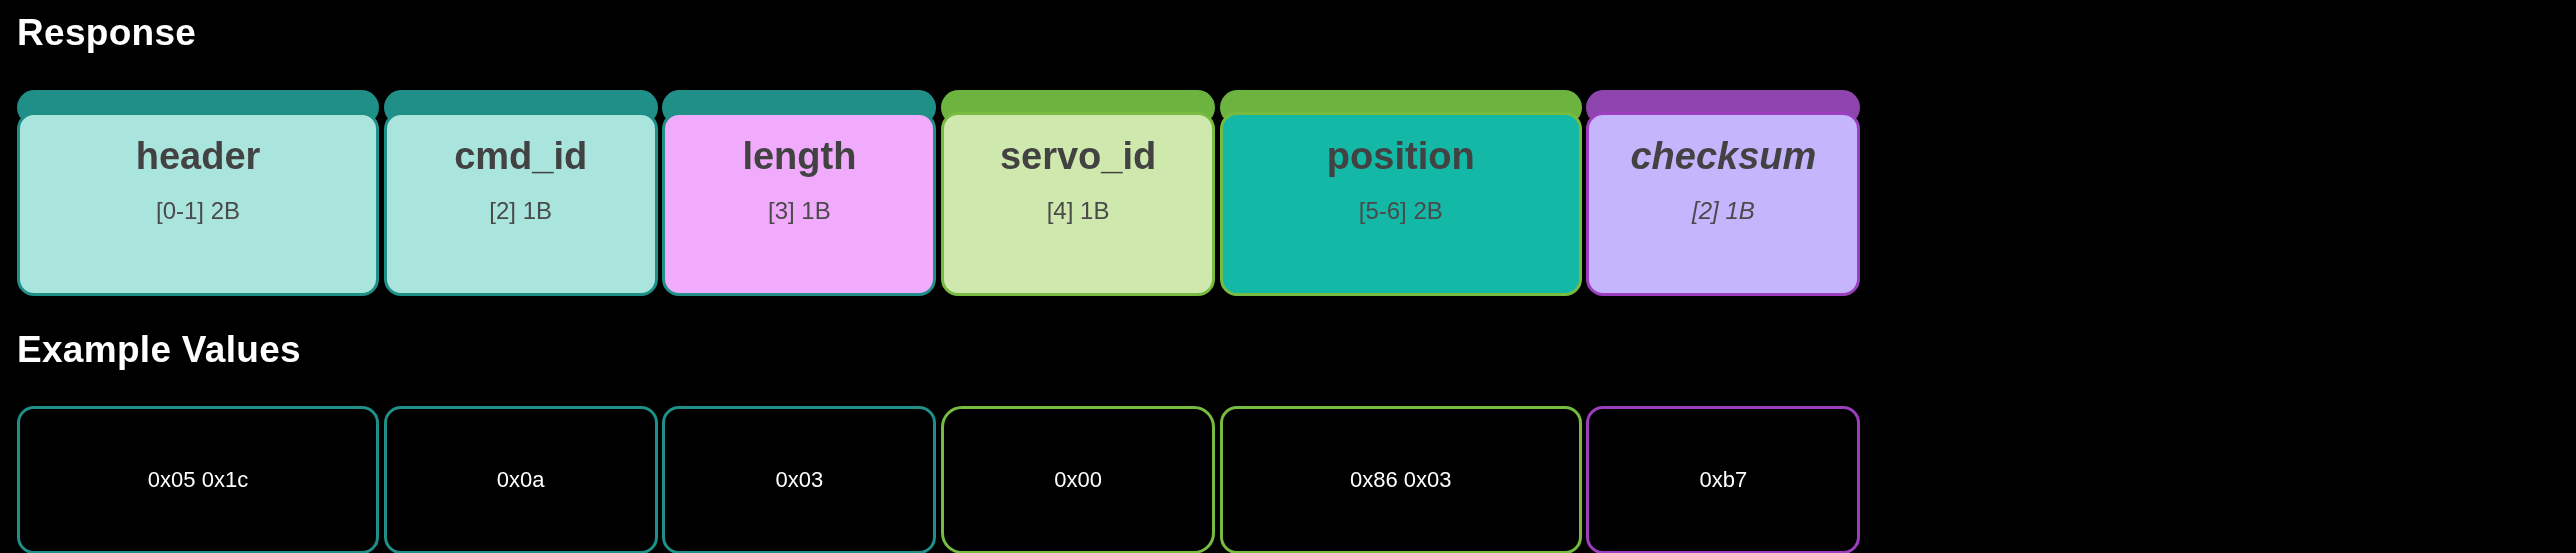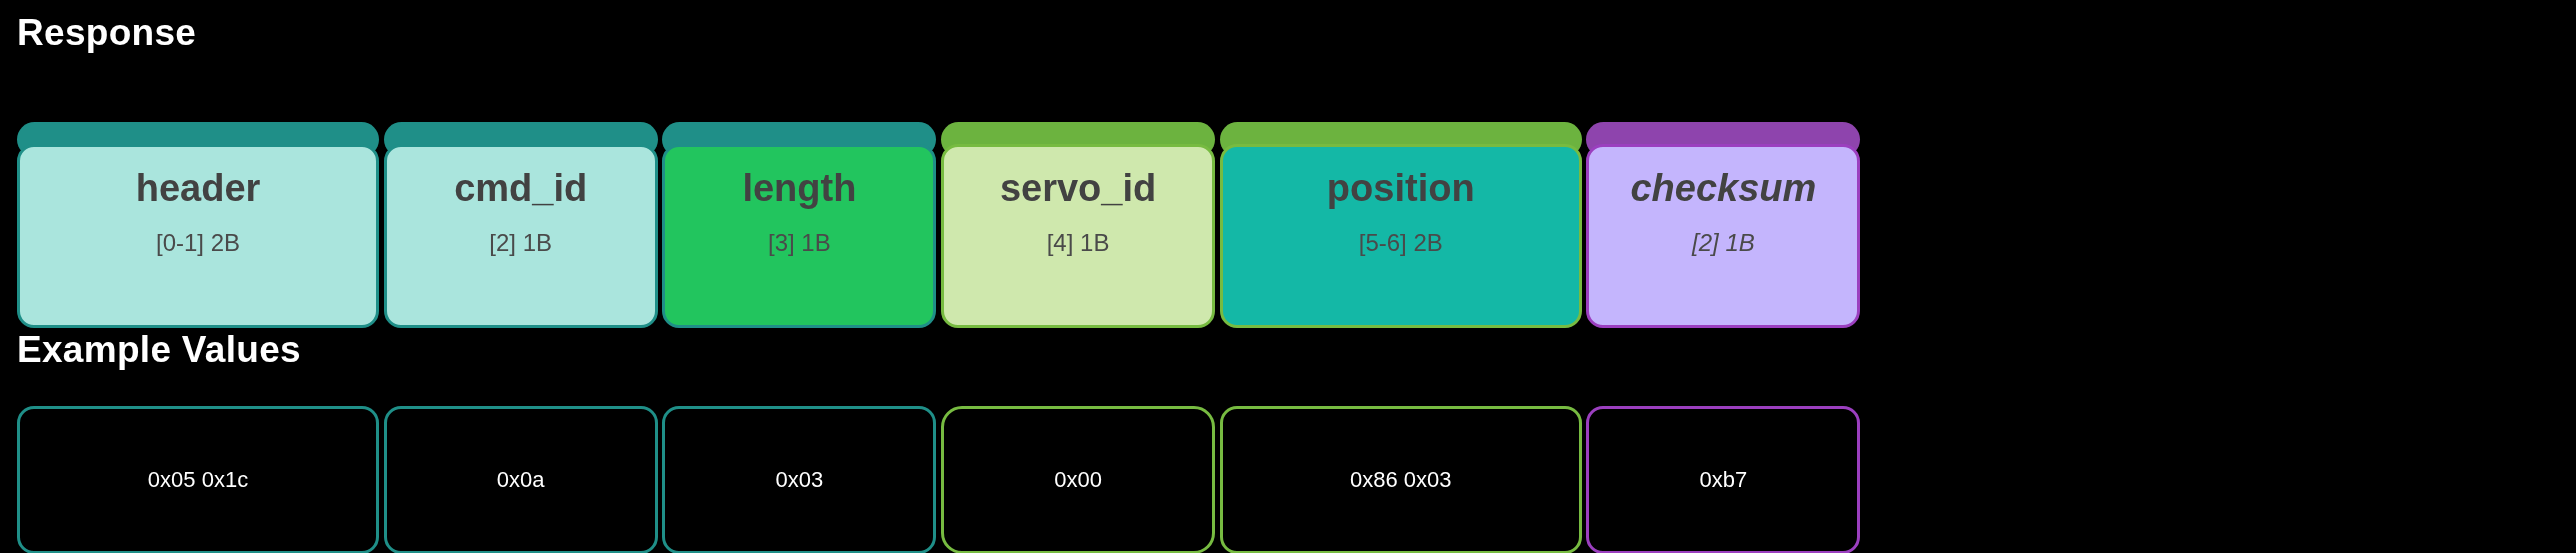--- a/index.html
+++ b/index.html
@@ -44,21 +44,20 @@
     height: 205px;
     display: flex;
     align-items: flex-start;
   }
 
   .field {
     position: relative;
     height: 205px;
     box-sizing: border-box;
     margin-right: 4.7px;
-    margin-top: 32px;
   }
   .field:last-child { margin-right: 0; }
 
   
   .field-cap {
     position: absolute;
     left: 0;
     top: 0;
     width: 100%;
     height: 35px;
@@ -154,21 +153,21 @@
     <div class="field" style="width: 274px;">
       <div class="field-cap" style="background: rgb(31, 143, 136);"></div>
       <div class="field-body" style="background: rgb(170, 229, 221); border-color: rgb(31, 143, 136);">
         <div class="field-name">cmd_id</div>
         <div class="field-range">[2] 1B</div>
       </div>
     </div>
 
     <div class="field" style="width: 274px;">
       <div class="field-cap" style="background: rgb(31, 143, 136);"></div>
-      <div class="field-body" style="background: #22c55e; border-color: rgb(31, 143, 136);">
+      <div class="field-body" style="background: #f0abfc; border-color: rgb(31, 143, 136);">
         <div class="field-name">length</div>
         <div class="field-range">[3] 1B</div>
       </div>
     </div>
 
     <div class="field" style="width: 274px;">
       <div class="field-cap" style="background: rgb(108, 179, 63);"></div>
       <div class="field-body" style="background: rgb(207, 232, 173); border-color: rgb(119, 187, 65);">
         <div class="field-name">servo_id</div>
         <div class="field-range">[4] 1B</div>

